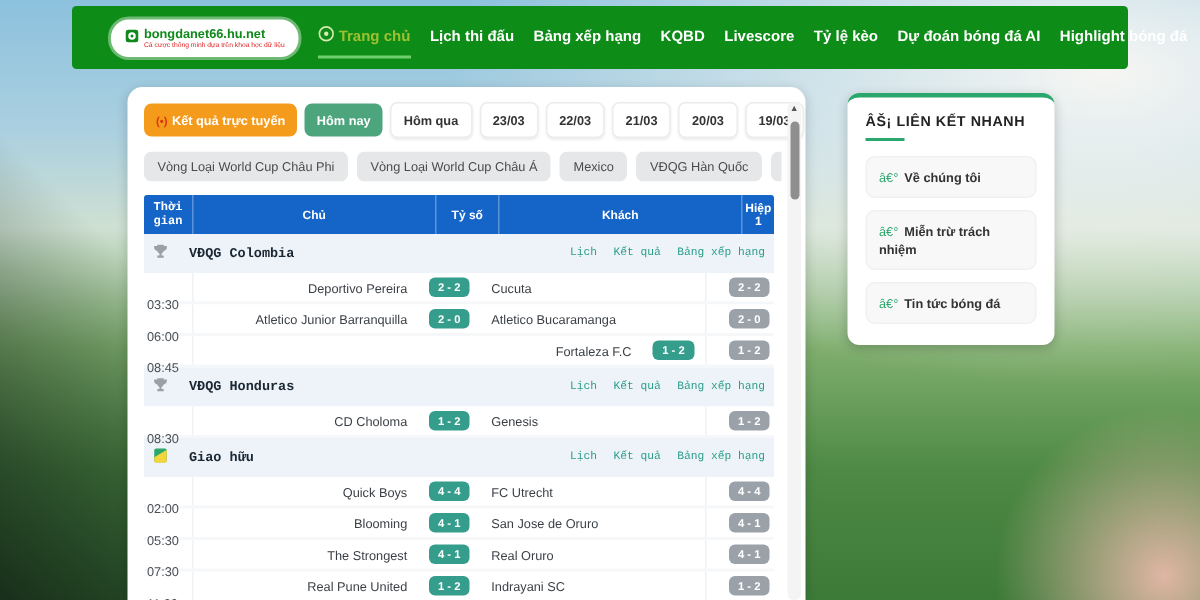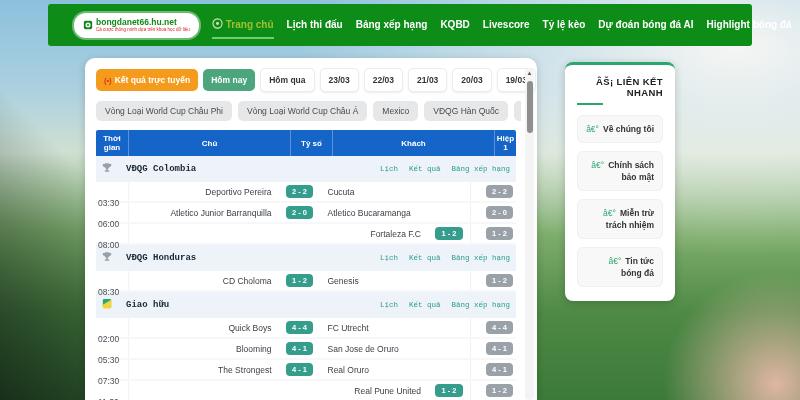--- a/index.html
+++ b/index.html
@@ -46,21 +46,21 @@
   .live-ic { color:#d93511; font-size:7.5px; font-weight:bold; }
   .btn.today { background:#4ca57d; color:#fff; }
   .btn.white { background:#fff; color:#333; border:1px solid #ececec; box-shadow:0 1px 2px rgba(0,0,0,.08); font-weight:bold; }
 
   .chips { display:flex; gap:6px; align-items:center; margin-bottom:9px; white-space:nowrap; overflow:hidden; }
   .chip { background:#e6e7e9; color:#4a4a4a; font-size:8.5px; padding:5px 9px; border-radius:5px; cursor:pointer; flex:0 0 auto; }
 
   .thead { display:flex; background:#1565c8; color:#fff; border-radius:2px 2px 0 0; width:calc(100% - 5px); }
   .th { font-size:8px; font-weight:bold; text-align:center; padding:4px 2px; display:flex; align-items:center; justify-content:center; }
   .th + .th { border-left:1px solid rgba(255,255,255,.3); }
-  .col-time { width:32px; flex:0 0 auto; }
+  .col-time { width:32px; flex:0 0 auto;font-family:Liberation Mono, monospace; }
   .col-home { flex:1 1 0; }
   .col-score { width:42px; flex:0 0 auto; }
   .col-away { flex:1 1 0; }
   .col-ht { width:22px; flex:0 0 auto; }
 
   .tbody { width:calc(100% - 5px); }
   .section-row { display:flex; align-items:center; background:#edf3f9; padding:4px 6px; gap:14px;font-family:Liberation Mono, monospace; }
   .section-name { font-size:9px; font-weight:bold; color:#1b2733; flex:1; white-space:nowrap; }
   .section-links { display:flex; gap:11px; }
   .section-link { font-size:7.5px; color:#2a9d8a; cursor:pointer; white-space:nowrap; }
@@ -76,24 +76,23 @@
   .badge { border-radius:4px; color:#fff; font-size:7.5px; font-weight:bold; padding:2px 6px; white-space:nowrap; }
   .badge.ft { background:#359d8b; cursor:pointer; }
   .badge.htb { background:#9ba1a9; }
 
   .scrollbar { position:absolute; top:10px; right:3px; bottom:0; width:9px; background:#f4f4f4; border-radius:4px; }
   .scroll-arrow { display:block; width:100%; text-align:center; font-size:6px; color:#555; padding-top:2px; cursor:pointer; }
   .scroll-thumb { position:absolute; top:13px; left:1.5px; width:6px; height:52px; background:#8f8f8f; border-radius:3px; cursor:grab; }
 
   
   .sidebar {
-    position:absolute; left:565px; top:62px; width:110px; background:#fff;
+    position:absolute; left:565px; top:62px; width:138px; background:#fff;
     border-top:3px solid #2aa76d; border-radius:8px; padding:11px 12px 6px;
     box-shadow:0 2px 8px rgba(0,0,0,.2);
-    text-align:right;
   }
   .sb-title { font-size:9.5px; font-weight:bold; color:#222; text-transform:uppercase; letter-spacing:.4px; }
   .sb-underline { width:26px; height:2px; background:#2aa76d; margin:5px 0 10px; }
   .sb-item {
     background:#f8f8f9; border:1px solid #f0f0f0; border-radius:6px; padding:7px 8px;
     margin-bottom:8px; font-size:8.5px; font-weight:bold; color:#333; cursor:pointer; line-height:12px;
   }
   .sb-bullet { color:#2aa76d; margin-right:4px; font-weight:normal; }
 </style>
 </head>
@@ -208,21 +207,21 @@
         <span class="cell home">Atletico Junior Barranquilla</span>
         <span class="cell score">
           <span class="badge ft">2 - 0</span>
         </span>
         <span class="cell away">Atletico Bucaramanga</span>
         <span class="cell ht">
           <span class="badge htb">2 - 0</span>
         </span>
       </div>
       <div class="match-row">
-        <span class="cell time">08:00</span>
+        <span class="cell time">08:45</span>
         <span class="cell home">Fortaleza F.C</span>
         <span class="cell score">
           <span class="badge ft">1 - 2</span>
         </span>
         <span class="cell ht">
           <span class="badge htb">1 - 2</span>
         </span>
       </div>
       <div class="section-row">
         <span><svg width="10" height="11" viewBox="0 0 14 14">
@@ -290,37 +289,37 @@
         <span class="cell ht">
           <span class="badge htb">4 - 1</span>
         </span>
       </div>
       <div class="match-row">
         <span class="cell time">11:30</span>
         <span class="cell home">Real Pune United</span>
         <span class="cell score">
           <span class="badge ft">1 - 2</span>
         </span>
+        <span class="cell away">Indrayani SC</span>
         <span class="cell ht">
           <span class="badge htb">1 - 2</span>
         </span>
       </div>
     </div>
 
   <div class="scrollbar">
     <span class="scroll-arrow">▲</span>
     <span class="scroll-thumb"></span>
   </div>
 </main>
 
 <aside class="sidebar">
   <div class="sb-title">
     <span>âš¡</span>
     <span>Liên kết nhanh</span>
   </div>
   <div class="sb-underline"></div>
   <div id="sb-items">
       <div class="sb-item"><span class="sb-bullet">â€°</span><span>Về chúng tôi</span></div>
-      <div class="sb-item"><span class="sb-bullet">â€°</span><span>Chính sách bảo mật</span></div>
       <div class="sb-item"><span class="sb-bullet">â€°</span><span>Miễn trừ trách nhiệm</span></div>
       <div class="sb-item"><span class="sb-bullet">â€°</span><span>Tin tức bóng đá</span></div>
     </div>
 </aside>
 
 </body></html>

